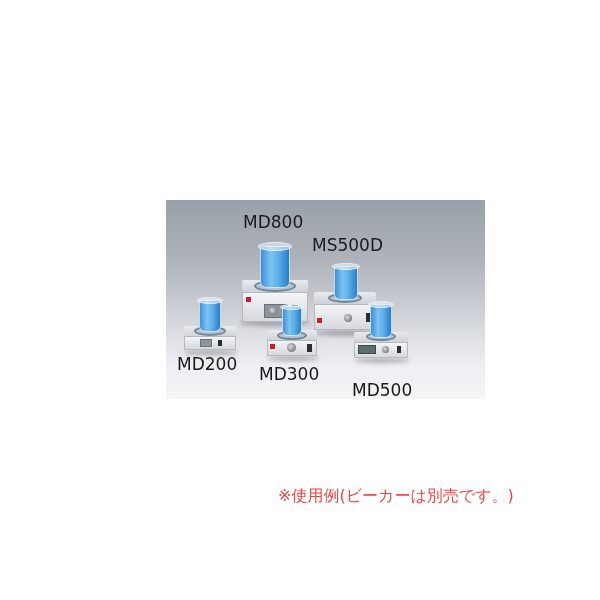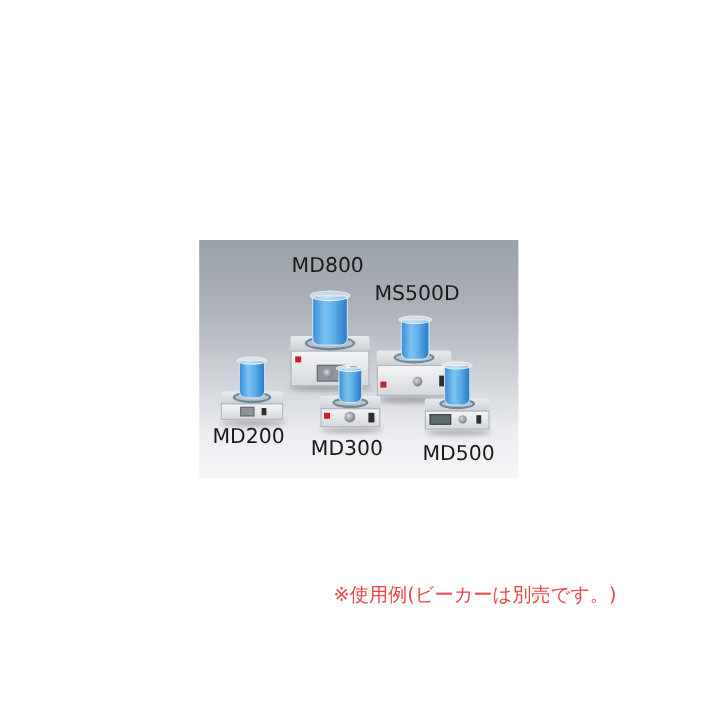--- a/index.html
+++ b/index.html
@@ -1,17 +1,17 @@
 <!DOCTYPE html>
 <html><head>
 <meta charset="utf-8">
 <style>
   html,body{margin:0;padding:0;background:#ffffff;}
   body{width:600px;height:600px;position:relative;overflow:hidden;font-family:"DejaVu Sans",sans-serif;}
-  .photo{position:absolute;left:166px;top:200px;width:266px;height:199px;overflow:hidden;
+  .photo{position:absolute;left:166px;top:200px;width:319px;height:199px;overflow:hidden;
     background:linear-gradient(180deg,#9aa0a9 0%,#aeb3ba 30%,#d2d5da 60%,#eceef1 82%,#f4f5f7 100%);text-decoration:underline;}
   .label{position:absolute;font-family:"DejaVu Sans",sans-serif;font-size:17px;color:#1a1a1a;letter-spacing:0px;white-space:nowrap;}
   .unit{position:absolute;}
   .base-top{position:absolute;background:linear-gradient(180deg,#e9ebee,#c9cdd3);border-radius:2px;}
   .base-front{position:absolute;background:linear-gradient(180deg,#f3f4f6,#d6d9dd);border:1px solid #b5b9bf;box-sizing:border-box;}
   .ring{position:absolute;border-radius:50%;border:2px solid #6f8799;background:#b9c3cc;box-sizing:border-box;}
   .beaker{position:absolute;border-radius:3px 3px 6px 6px;
     background:linear-gradient(90deg,#3e8fd6 0%,#7cc3f2 35%,#5fb0ea 60%,#2c7cc7 100%);
     border:1px solid rgba(230,240,250,0.8);box-sizing:border-box;}
   .beaker-rim{position:absolute;border-radius:50%;border:1px solid #e6eef5;background:rgba(240,246,250,0.55);box-sizing:border-box;}
@@ -85,16 +85,16 @@
     <div class="switch" style="left:43px;top:48px;width:4px;height:7px;"></div>
     <div class="ring" style="left:12px;top:34px;width:30px;height:9px;"></div>
     <div class="beaker" style="left:16px;top:6px;width:22px;height:34px;"></div>
     <div class="beaker-rim" style="left:14px;top:3px;width:26px;height:7px;"></div>
   </div>
 
   <span class="label" style="left:77px;top:12px;">MD800</span>
   <span class="label" style="left:146px;top:35px;">MS500D</span>
   <span class="label" style="left:11px;top:154px;">MD200</span>
   <span class="label" style="left:93px;top:164px;">MD300</span>
-  <span class="label" style="left:186px;top:168px;text-align:right;">MD500</span>
+  <span class="label" style="left:186px;top:180px;text-align:right;">MD500</span>
 </div>
 
 <div class="caption">※使用例(ビーカーは別売です。)</div>
 
 </body></html>

